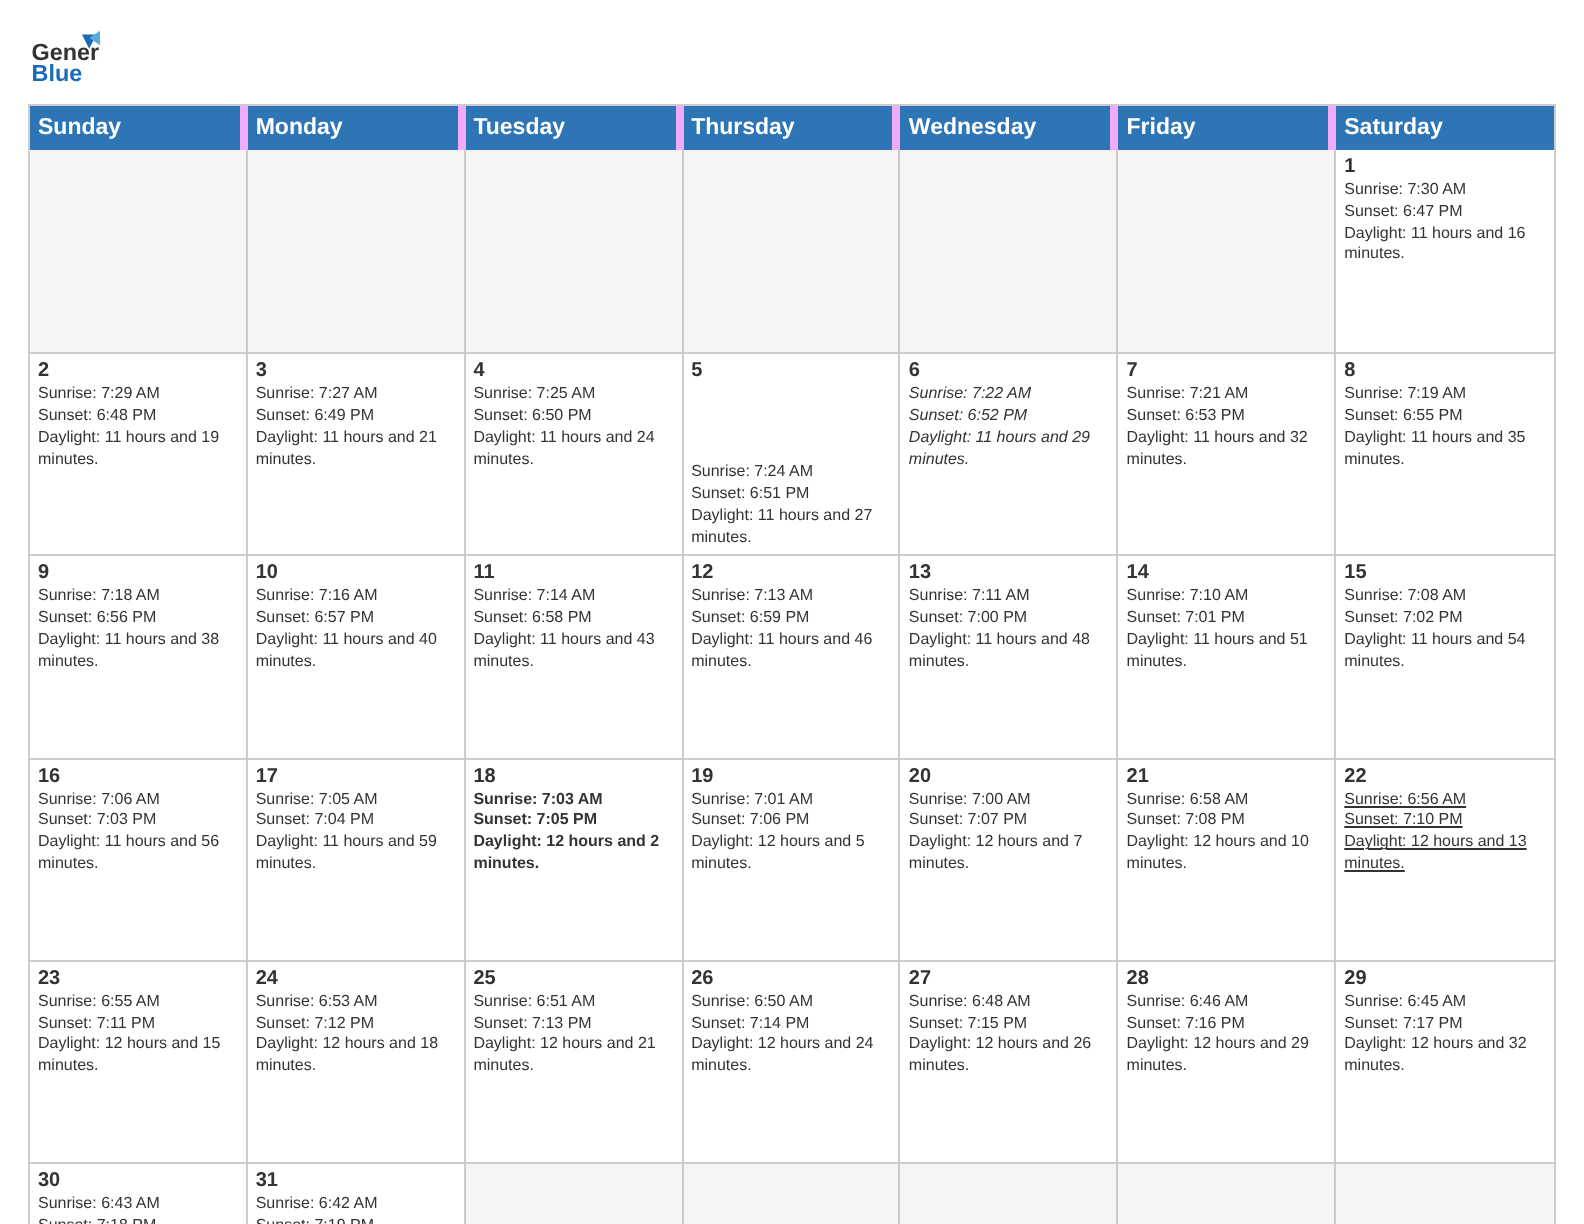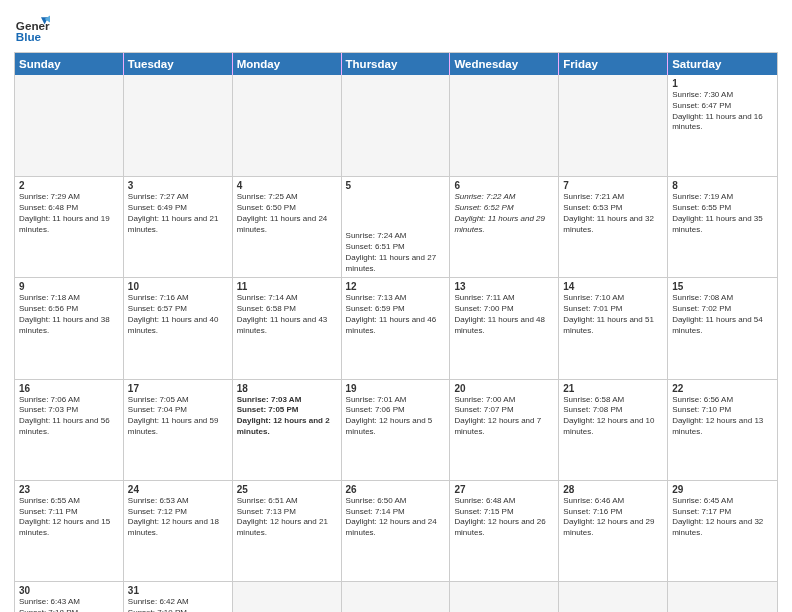--- a/index.html
+++ b/index.html
@@ -55,21 +55,21 @@
       display: grid;
       grid-template-columns: repeat(7, 1fr);
       background: #2e75b6;
     }
     .cal-header-cell {
       color: #fff;
       font-size: 11.5px;
       font-weight: bold;
       padding: 5px 4px;
       text-align: left;
-      border-right: 1px solid #f0abfc;
+      border-right: 4px solid #f0abfc;
     }
     .cal-header-cell:last-child { border-right: none; }
     .cal-body {
       display: grid;
       grid-template-rows: repeat(6, 1fr);
       flex: 1;
     }
     .cal-week {
       display: grid;
       grid-template-columns: repeat(7, 1fr);
@@ -114,22 +114,22 @@
     </div>
     <div class="title-section">
       <div class="main-title"></div>
       <div class="sub-title"></div>
     </div>
   </div>
 
   <div class="calendar">
     <div class="cal-header">
     <div class="cal-header-cell">Sunday</div>
+        <div class="cal-header-cell">Monday</div>
         <div class="cal-header-cell">Tuesday</div>
-        <div class="cal-header-cell">Monday</div>
         <div class="cal-header-cell">Thursday</div>
         <div class="cal-header-cell">Wednesday</div>
         <div class="cal-header-cell">Friday</div>
         <div class="cal-header-cell">Saturday</div>
       </div>
     <div class="cal-body">
     <div class="cal-week">
           <div class="cal-cell empty"></div>
           <div class="cal-cell empty"></div>
           <div class="cal-cell empty"></div>
@@ -263,21 +263,21 @@
 Daylight: 12 hours and 7 minutes.</div>
           </div>
           <div class="cal-cell">
             <div class="day-number">21</div>
             <div class="cell-info" style="white-space: pre-line;">Sunrise: 6:58 AM
 Sunset: 7:08 PM
 Daylight: 12 hours and 10 minutes.</div>
           </div>
           <div class="cal-cell">
             <div class="day-number">22</div>
-            <div class="cell-info" style="white-space: pre-line;">Sunrise: 6:56 AM
+            <div class="cell-info" style="white-space: pre-line; text-decoration: underline;">Sunrise: 6:56 AM
 Sunset: 7:10 PM
 Daylight: 12 hours and 13 minutes.</div>
           </div>
         </div>
         <div class="cal-week">
           <div class="cal-cell">
             <div class="day-number">23</div>
             <div class="cell-info" style="white-space: pre-line;">Sunrise: 6:55 AM
 Sunset: 7:11 PM
 Daylight: 12 hours and 15 minutes.</div>

